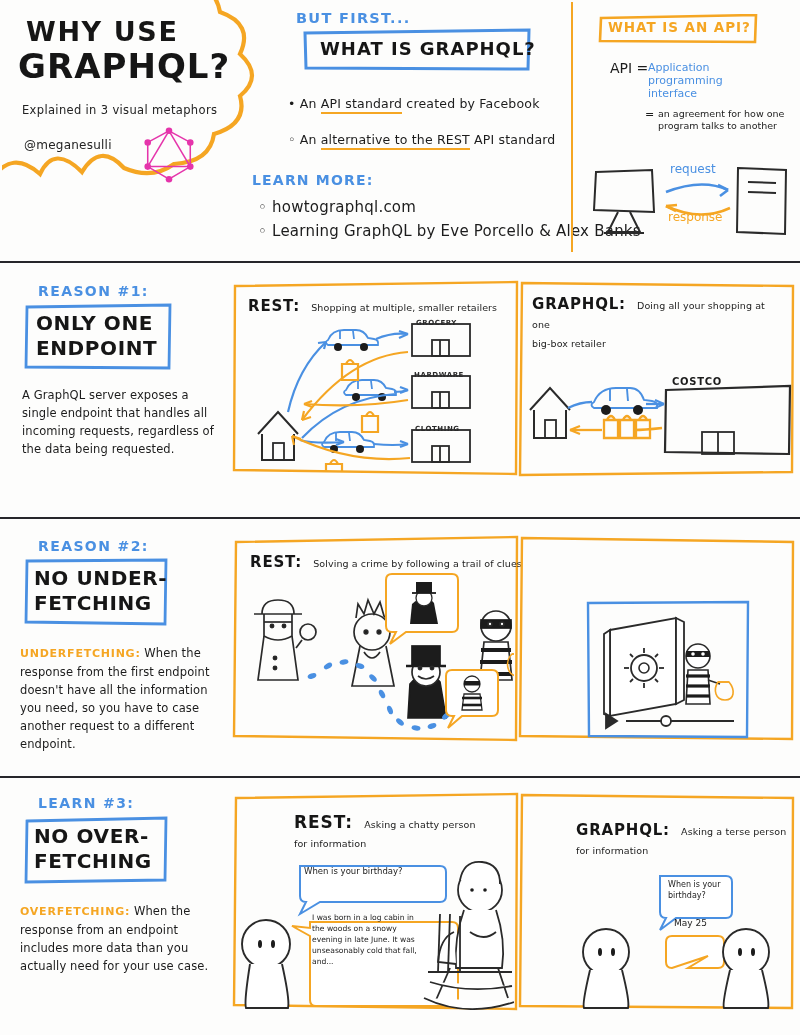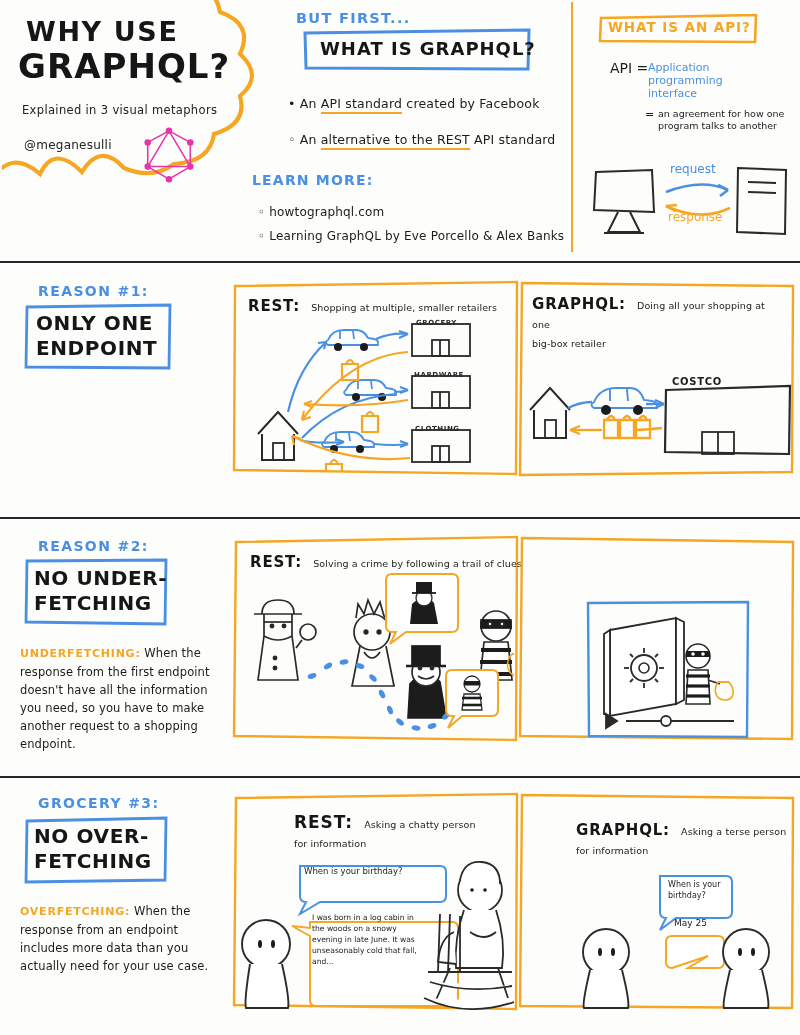--- a/index.html
+++ b/index.html
@@ -53,21 +53,21 @@
     font-size: 18px; font-weight: 700; letter-spacing: .055em; color: #161616;
   }
   .bullet-row { position: absolute; font-size: 12.5px; color: #1c1c1c; letter-spacing: .015em; }
   .ul-orange {
     border-bottom: 2px solid #f5a623; padding-bottom: 1px;
   }
   #learn-more {
     position: absolute; left: 252px; top: 172px;
     font-size: 14px; font-weight: 700; letter-spacing: .085em;
   }
-  .lm-item { position: absolute; font-size: 12px; color: #1c1c1c; letter-spacing: .015em; margin-top: 7px; }
+  .lm-item { position: absolute; font-size: 15px; color: #1c1c1c; letter-spacing: .015em; }
 
   #api-box { position: absolute; left: 598px; top: 14px; width: 160px; height: 30px; }
   #api-label {
     position: absolute; left: 608px; top: 19px;
     font-size: 13.5px; font-weight: 700; letter-spacing: .07em;
   }
   #api-eq     { position: absolute; left: 610px; top: 60px; font-size: 14px; }
   #api-expand { position: absolute; left: 648px; top: 61px; font-size: 11px; line-height: 13px; }
   #api-eq2    { position: absolute; left: 645px; top: 108px; font-size: 11px; }
   #api-agree  { position: absolute; left: 658px; top: 108px; font-size: 9.5px; line-height: 12px; }
@@ -188,20 +188,21 @@
   </svg>
 
   <div class="hdiv" style="top:261px;"></div>
 
   <div class="reason-kicker blue" style="left:38px; top:283px;">REASON #1:</div>
   <svg class="reason-box" style="left:24px; top:303px; width:148px; height:68px;" viewBox="0 0 148 68" preserveAspectRatio="none">
     <path d="M3,4 L146,2 L145,65 L2,64 Z" fill="none" stroke="#4a90e2" stroke-width="2.8"></path>
   </svg>
   <div class="reason-title" style="left:36px; top:311px; white-space:pre-line;">ONLY ONE
 ENDPOINT</div>
+  <div class="reason-body" style="left:22px; top:386px;">A GraphQL server exposes a single endpoint that handles all incoming requests, regardless of the data being requested.</div>
 
   <svg class="panel-wrap" style="left:232px; top:280px; width:288px; height:198px;" viewBox="0 0 288 198" preserveAspectRatio="none">
     <path d="M3,6 L285,2 L284,194 L2,190 Z" fill="none" stroke="#f5a623" stroke-width="2.4"></path>
   </svg>
   <div style="position:absolute; left:248px; top:296px;">
     <span class="panel-head-label">REST:</span>
     <span class="panel-head-desc" style="margin-left:6px;">Shopping at multiple, smaller retailers</span>
   </div>
 
   <svg style="position:absolute; left:240px; top:312px; width:272px; height:160px;" viewBox="0 0 272 160">
@@ -327,21 +328,21 @@
   <div class="hdiv" style="top:517px;"></div>
 
   <div class="reason-kicker blue" style="left:38px; top:538px;">REASON #2:</div>
   <svg class="reason-box" style="left:24px; top:558px; width:144px; height:68px;" viewBox="0 0 144 68" preserveAspectRatio="none">
     <path d="M3,3 L142,2 L141,66 L2,64 Z" fill="none" stroke="#4a90e2" stroke-width="2.8"></path>
   </svg>
   <div class="reason-title" style="left:34px; top:566px; white-space:pre-line;">NO UNDER-
 FETCHING</div>
   <div class="reason-body" style="left:20px; top:644px; width:212px;">
     <span class="reason-defterm orange">UNDERFETCHING:</span>
-    <span>When the response from the first endpoint doesn't have all the information you need, so you have to make another request to a shopping endpoint.</span>
+    <span>When the response from the first endpoint doesn't have all the information you need, so you have to case another request to a different endpoint.</span>
   </div>
 
   <svg class="panel-wrap" style="left:232px; top:535px; width:288px; height:210px;" viewBox="0 0 288 210" preserveAspectRatio="none">
     <path d="M4,7 L285,2 L284,205 L2,201 Z" fill="none" stroke="#f5a623" stroke-width="2.4"></path>
   </svg>
   <div style="position:absolute; left:250px; top:552px;">
     <span class="panel-head-label">REST:</span>
     <span class="panel-head-desc" style="margin-left:6px;">Solving a crime by following a trail of clues</span>
   </div>
 
@@ -481,21 +482,21 @@
 
     <g stroke="#2a2a2a" stroke-width="1.8" fill="none">
       <path d="M20,114 L20,128 L31,121 Z" fill="#2a2a2a"></path>
       <line x1="40" y1="121" x2="148" y2="121"></line>
       <circle cx="80" cy="121" r="5" fill="#fff"></circle>
     </g>
   </svg>
 
   <div class="hdiv" style="top:776px;"></div>
 
-  <div class="reason-kicker blue" style="left:38px; top:795px;">GROCERY #3:</div>
+  <div class="reason-kicker blue" style="left:38px; top:795px;">LEARN #3:</div>
   <svg class="reason-box" style="left:24px; top:816px; width:144px; height:68px;" viewBox="0 0 144 68" preserveAspectRatio="none">
     <path d="M3,5 L142,2 L141,64 L2,66 Z" fill="none" stroke="#4a90e2" stroke-width="2.8"></path>
   </svg>
   <div class="reason-title" style="left:34px; top:824px; white-space:pre-line;">NO OVER-
 FETCHING</div>
   <div class="reason-body" style="left:20px; top:902px; width:208px;">
     <span class="reason-defterm orange">OVERFETCHING:</span>
     <span>When the response from an endpoint includes more data than you actually need for your use case.</span>
   </div>
 

